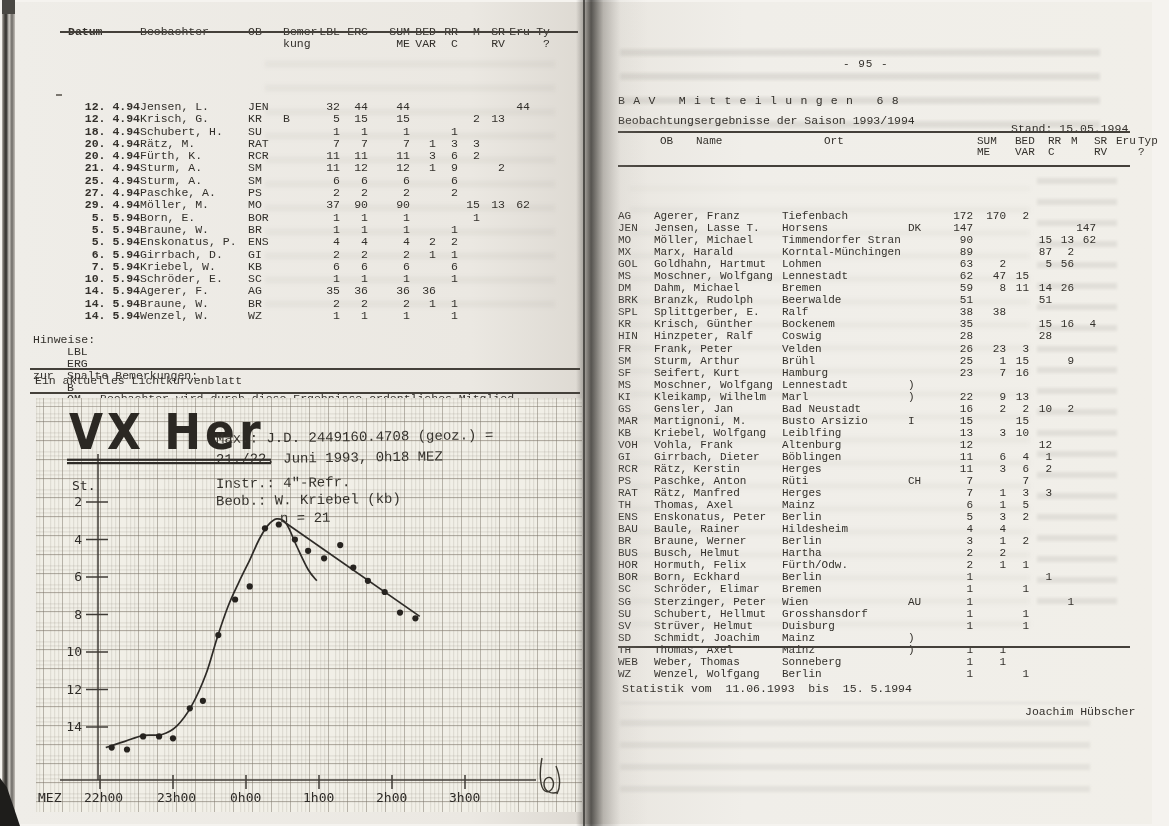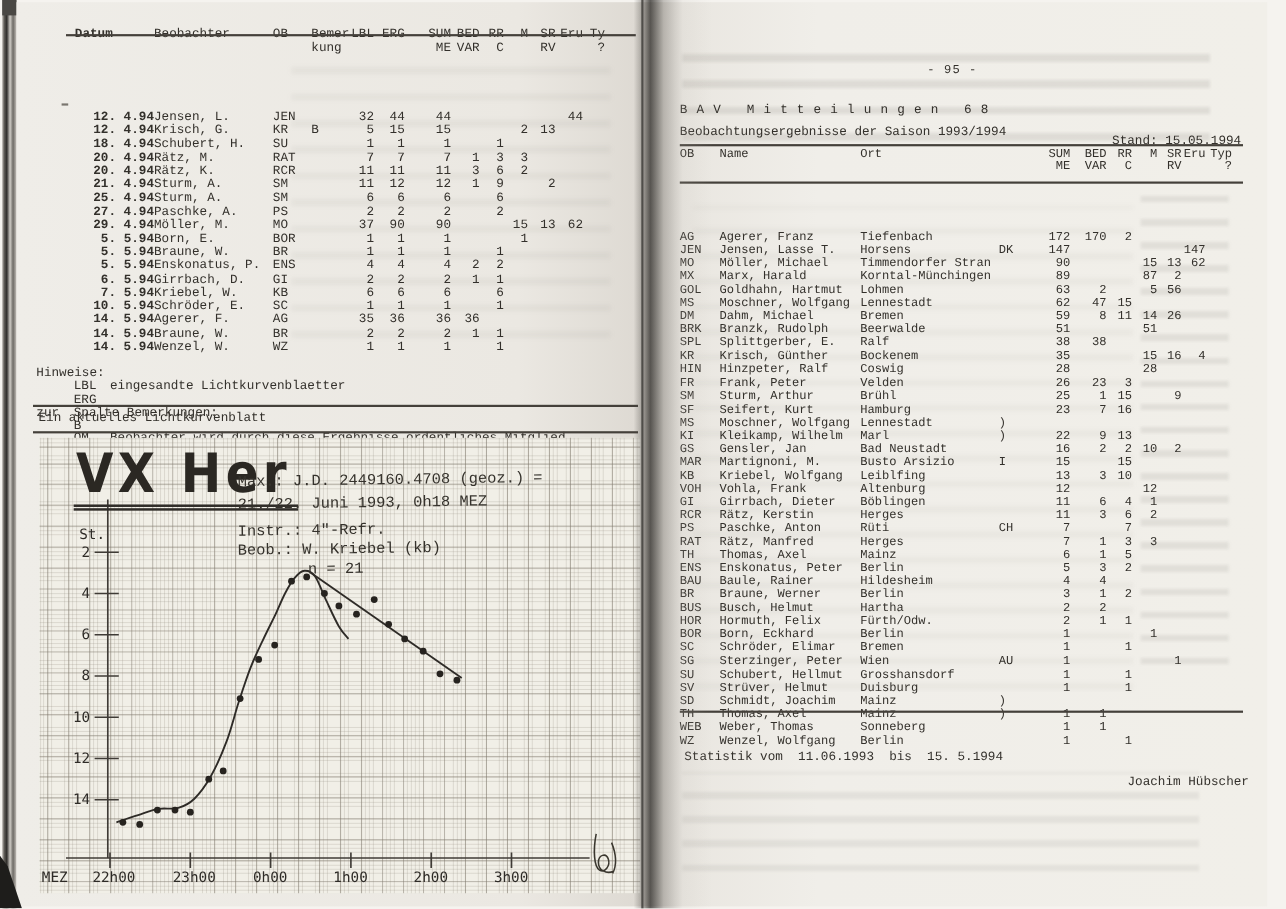--- a/index.html
+++ b/index.html
@@ -65,21 +65,21 @@
   .pno{left:258px;top:40px;font-size:11px;letter-spacing:1px;margin-top:16px;}
   .rtitle{left:33px;top:92px;font-size:11.5px;letter-spacing:.7px;}
   .rsub{left:33px;top:112px;font-size:11.5px;}
   .rstand{left:426px;top:120px;font-size:11.5px;}
   .rrule1{left:33px;top:129px;width:512px;}
   .rt{left:33px;top:134px;width:509px;}
   .rt-cols{display:grid;grid-template-columns:36px 128px 126px 27px 38px 33px 23px 23px 22px 22px 24px;position:absolute;width:509px;}
   .rt-cols>div{position:relative;overflow:visible;white-space:pre;}
   .rt-cols>div:nth-child(n+5){text-align:right;}
   .rt-header{top:0;font-size:11px;line-height:11px;}
-  .rt-header .l1,.rt-header .l2{display:block;position:relative;}
+  .rt-header .l1,.rt-header .l2{display:block;position:relative;margin-left:42px;}
   .rt-body{top:38px;font-size:11px;}
   .rt-row{position:relative;height:12.05px;line-height:12.05px;}
   .rt-rule2{left:33px;top:163px;width:512px;}
   .rt-rule3{left:33px;top:644px;width:512px;}
   .rt-totals-wrap{left:33px;top:650px;width:509px;height:14px;}
   .statistik{left:37px;top:680px;font-size:11.5px;}
   .signature{left:440px;top:703px;font-size:11.5px;}
   
   .bleed{filter:blur(1.5px);pointer-events:none;}
   .bl1{left:35px;top:44px;width:480px;height:82px;background:repeating-linear-gradient(0deg,rgba(118,115,108,.15) 0 7px,transparent 7px 24px);}
@@ -157,21 +157,21 @@
           <div>7</div>
           <div>7</div>
           <div>1</div>
           <div>3</div>
           <div>3</div>
           <div></div>
           <div></div>
           <div></div>
         </div><div class="lt-cols lt-row">
           <div>20. 4.94</div>
-          <div>Rätz, K.</div>
+          <div>Fürth, K.</div>
           <div>RCR</div>
           <div></div>
           <div>11</div>
           <div>11</div>
           <div>11</div>
           <div>3</div>
           <div>6</div>
           <div>2</div>
           <div></div>
           <div></div>
@@ -364,21 +364,20 @@
 
     <div class="hinweise">
       
     <div class="hz-line">
         <span>Hinweise:</span>
         <span></span>
         <span></span>
       </div><div class="hz-line">
         <span></span>
         <span>LBL</span>
-        <span>eingesandte Lichtkurvenblaetter</span>
       </div><div class="hz-line">
         <span></span>
         <span>ERG</span>
       </div><div class="hz-line">
         <span>zur</span>
         <span>Spalte Bemerkungen:</span>
         <span></span>
       </div><div class="hz-line">
         <span></span>
         <span>B</span>

